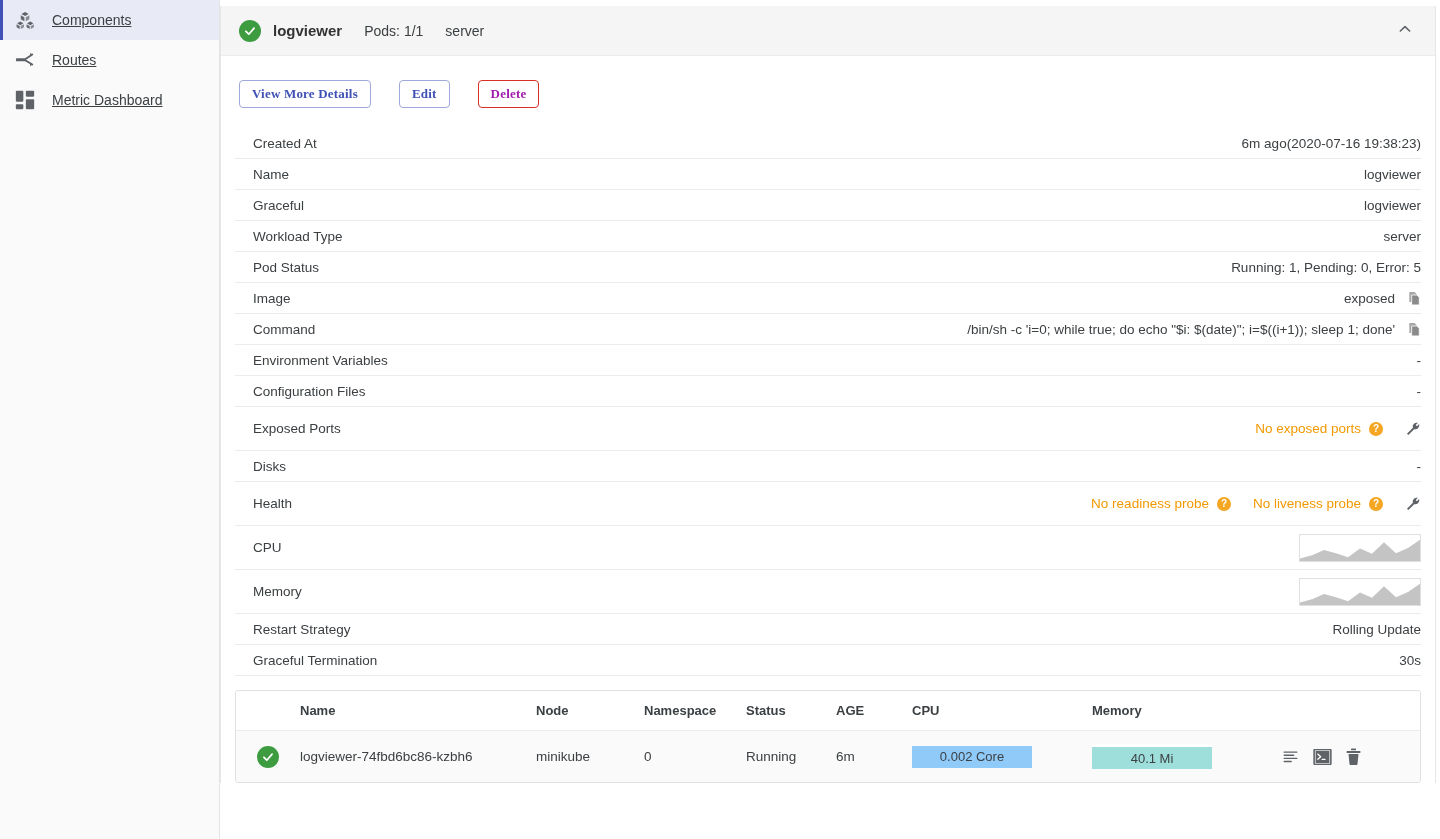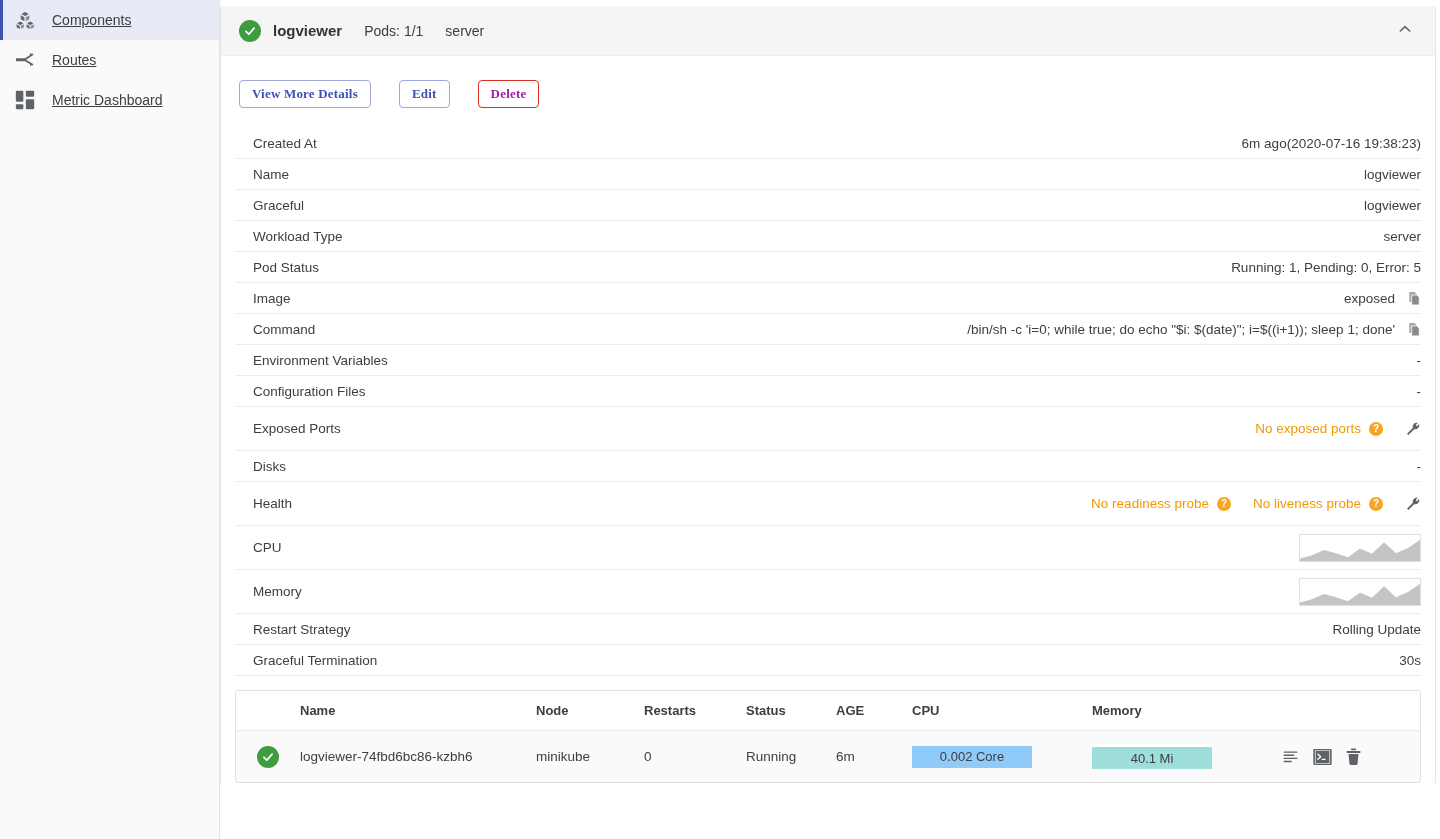--- a/index.html
+++ b/index.html
@@ -383,21 +383,21 @@
             </div>
         </div>
 
       </div>
 
       <div class="ptable">
         <div class="ptr head">
           <div class="pc status-ico"></div>
           <div class="pc c-name">Name</div>
           <div class="pc c-node">Node</div>
-          <div class="pc c-rest">Restarts</div>
+          <div class="pc c-rest">Namespace</div>
           <div class="pc c-stat">Status</div>
           <div class="pc c-age">AGE</div>
           <div class="pc c-cpu">CPU</div>
           <div class="pc c-mem">Memory</div>
           <div class="pc c-act"></div>
         </div>
 
         <div class="ptr body">
           <div class="pc status-ico">
             <span class="ok-circle">

